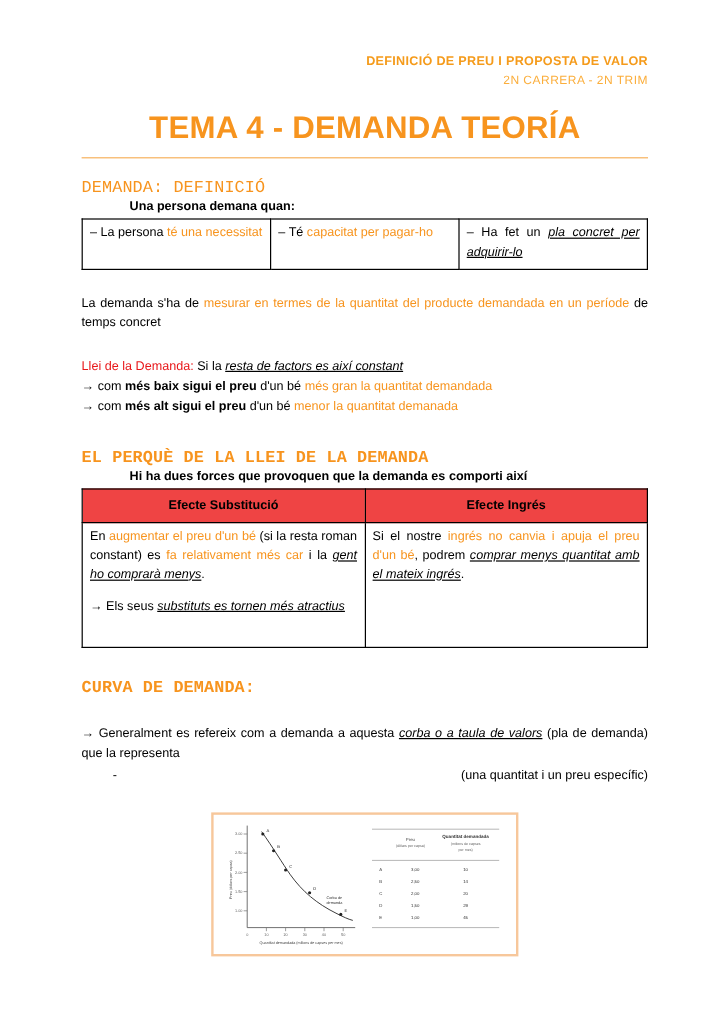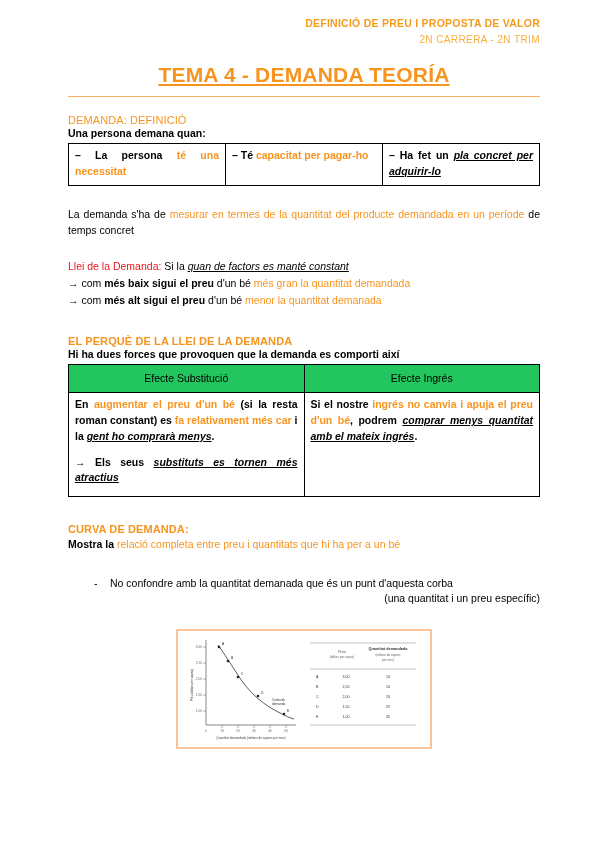--- a/index.html
+++ b/index.html
@@ -9,62 +9,62 @@
     height: 848px;
     background: #ffffff;
     font-family: "Liberation Sans", sans-serif;
     color: #000000;
     overflow: hidden;
   }
   .page {
     position: relative;
     width: 600px;
     height: 848px;
-    padding: 16px 60px 0 68px;
+    padding: 44px 60px 0 68px;
   }
 
   
   .hdr { text-align: right; line-height: 1.35; }
   .hdr-line1 {
     color: #F59B1B;
     font-weight: bold;
     font-size: 10.5px;
     letter-spacing: .25px;
   }
   .hdr-line2 {
     color: #FBAE3C;
     font-size: 10px;
     letter-spacing: .4px;
     margin-top: 3px;
   }
   .doc-title {
     text-align: center;
     color: #F7941E;
     font-weight: bold;
-    font-size: 21px;
+    font-size: 26px;
     letter-spacing: .2px;
     margin-top: 16px;
-    text-decoration: underline;
   }
   .title-rule {
     height: 1.5px;
     background: #F7B15C;
     margin-top: 9px;
     margin-bottom: 17px;
   }
 
   
   .sec-head {
     color: #F7941E;
-    font-size: 11px;
+    font-size: 14px;
     letter-spacing: .1px;
     margin-bottom: 1px;
+    font-family: Liberation Mono, monospace;
   }
   .sec-head.bold { font-weight: bold; }
-  .sub-bold { font-weight: bold; font-size: 10.5px; margin-bottom: 4px; }
+  .sub-bold { font-weight: bold; font-size: 10.5px; margin-bottom: 4px; margin-left: 40px; }
   .para {
     font-size: 10.5px;
     line-height: 1.55;
     text-align: justify;
   }
   .or  { color: #F7941E; }
   .red { color: #E8171A; font-weight: normal; }
   .u   { text-decoration: underline; font-style: italic; }
   .b   { font-weight: bold; }
 
@@ -75,26 +75,26 @@
     table-layout: fixed;
     margin-top: 2px;
   }
   table.box td, table.box th {
     border: 1px solid #000;
     padding: 4px 6px 5px 6px;
     font-size: 10.5px;
     line-height: 1.5;
     vertical-align: top;
     text-align: justify;
+    font-weight: normal;
+  }
+  table.box th {
+    background: #ef4444;
+    text-align: center;
     font-weight: bold;
-  }
-  table.box th {
-    background: #22c55e;
-    text-align: center;
-    font-weight: normal;
     padding: 6px 4px;
     margin-top: 23px;
   }
   .t1 td { height: 40px; }
   .t2 td.body { height: 104px; }
   .gap-md { height: 20px; }
   .gap-lg { height: 26px; }
 
   .arrow-line { font-size: 10.5px; line-height: 1.6; }
   .bullet-list { margin: 3px 0 0 0; padding: 0; list-style: none; }
@@ -163,21 +163,21 @@
   <div class="gap-md"></div>
 
   <div class="para">
     <span>La demanda s'ha de </span><span class="or">mesurar en termes de la quantitat del producte demandada en un període</span><span> de temps concret</span>
   </div>
 
   <div class="gap-md"></div>
 
   <div class="arrow-line">
     <div>
-      <span class="red">Llei de la Demanda:</span><span> Si la </span><span class="u">quan de factors es manté constant</span>
+      <span class="red">Llei de la Demanda:</span><span> Si la </span><span class="u">resta de factors es així constant</span>
     </div>
     <div>
       <span>→ com </span><span class="b">més baix sigui el preu</span><span> d'un bé </span><span class="or">més gran la quantitat demandada</span>
     </div>
     <div>
       <span>→ com </span><span class="b">més alt sigui el preu</span><span> d'un bé </span><span class="or">menor la quantitat demanada</span>
     </div>
   </div>
 
   <div class="gap-lg"></div>
@@ -206,31 +206,30 @@
           <span>Si el nostre </span><span class="or">ingrés no canvia i apuja el preu d'un bé</span><span>, podrem </span><span class="u">comprar menys quantitat amb el mateix ingrés</span><span>.</span>
         </div>
       </td>
     </tr>
   </tbody>
     </table>
 
   <div class="gap-lg"></div>
 
   <div class="sec-head bold">CURVA DE DEMANDA:</div>
+
+  <div class="gap-md"></div>
+
   <div class="para">
-    <span class="b">Mostra la </span><span class="or">relació completa entre preu i quantitats que hi ha per a un bé</span>
-  </div>
-
-  <div class="gap-md"></div>
-
+    <span>→ Generalment es refereix com a demanda a aquesta </span><span class="u">corba o a taula de valors</span><span> (pla de demanda) que la representa</span>
+  </div>
 
   <ul class="bullet-list">
     <li>
       <span class="dash">-</span>
-      <span>No confondre amb la quantitat demanada que és un punt d'aquesta corba</span>
     </li>
   </ul>
   <div class="cont">(una quantitat i un preu específic)</div>
 
   <div class="figure-wrap">
     <div class="figure">
       <svg width="248" height="112" viewBox="0 0 248 112">
         <rect x="0" y="0" width="248" height="112" fill="#ffffff"></rect>
 
         <g stroke="#555" stroke-width="0.7" fill="none">

